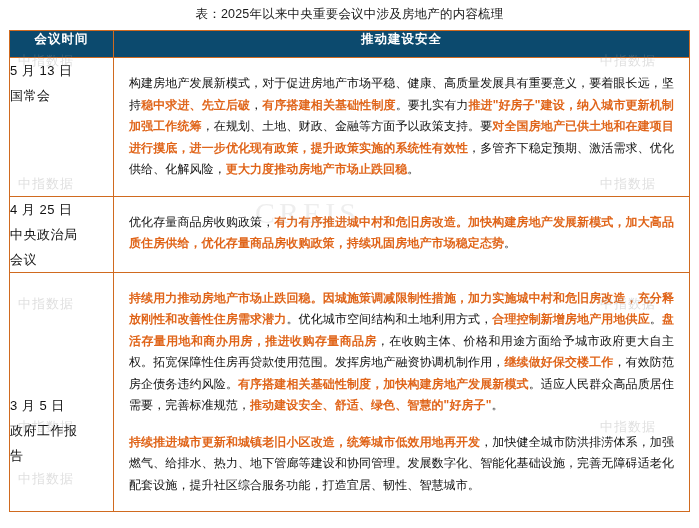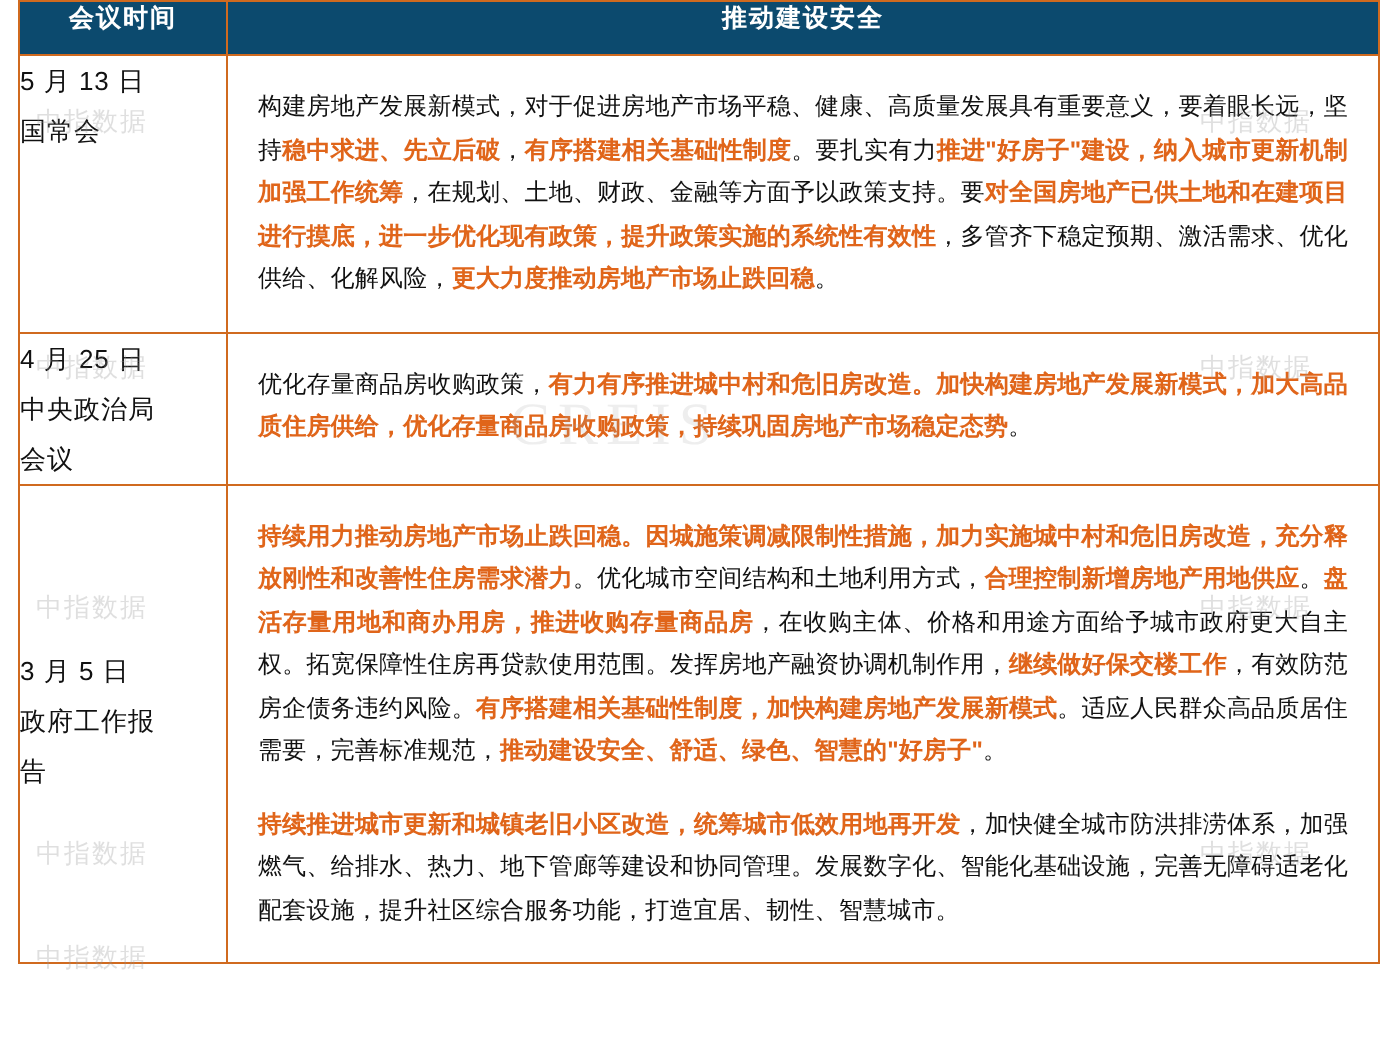--- a/index.html
+++ b/index.html
@@ -101,20 +101,21 @@
     white-space: nowrap;
     font-family: "Liberation Serif", serif;
     margin-top: 16px;
   }
 </style>
 </head>
 <body>
 
 <div class="page">
 
+  <div class="title">表：2025年以来中央重要会议中涉及房地产的内容梳理</div>
 
   <table class="main">
     <colgroup>
       <col class="col-time">
       <col>
     </colgroup>
     <thead>
       <tr>
         <th>会议时间</th>
         <th>推动建设安全</th>
@@ -142,21 +143,21 @@
         </td>
         <td class="cell-body">
           <p>
             <span class="plain">优化存量商品房收购政策，</span><span class="hl">有力有序推进城中村和危旧房改造。加快构建房地产发展新模式，加大高品质住房供给，优化存量商品房收购政策，持续巩固房地产市场稳定态势</span><span class="plain">。</span>
           </p>
         </td>
       </tr>
 
       <tr>
         <td class="cell-time">
-          <div style="padding-top:80px">3 月 5 日</div>
+          <div style="padding-top:120px">3 月 5 日</div>
           <div>政府工作报</div>
           <div>告</div>
         </td>
         <td class="cell-body">
           <p>
             <span class="hl">持续用力推动房地产市场止跌回稳。因城施策调减限制性措施，加力实施城中村和危旧房改造，充分释放刚性和改善性住房需求潜力</span><span class="plain">。优化城市空间结构和土地利用方式，</span><span class="hl">合理控制新增房地产用地供应</span><span class="plain">。</span><span class="hl">盘活存量用地和商办用房，推进收购存量商品房</span><span class="plain">，在收购主体、价格和用途方面给予城市政府更大自主权。拓宽保障性住房再贷款使用范围。发挥房地产融资协调机制作用，</span><span class="hl">继续做好保交楼工作</span><span class="plain">，有效防范房企债务违约风险。</span><span class="hl">有序搭建相关基础性制度，加快构建房地产发展新模式</span><span class="plain">。适应人民群众高品质居住需要，完善标准规范，</span><span class="hl">推动建设安全、舒适、绿色、智慧的"好房子"</span><span class="plain">。</span>
           </p>
           <p>
             <span class="hl">持续推进城市更新和城镇老旧小区改造，统筹城市低效用地再开发</span><span class="plain">，加快健全城市防洪排涝体系，加强燃气、给排水、热力、地下管廊等建设和协同管理。发展数字化、智能化基础设施，完善无障碍适老化配套设施，提升社区综合服务功能，打造宜居、韧性、智慧城市。</span>
           </p>

